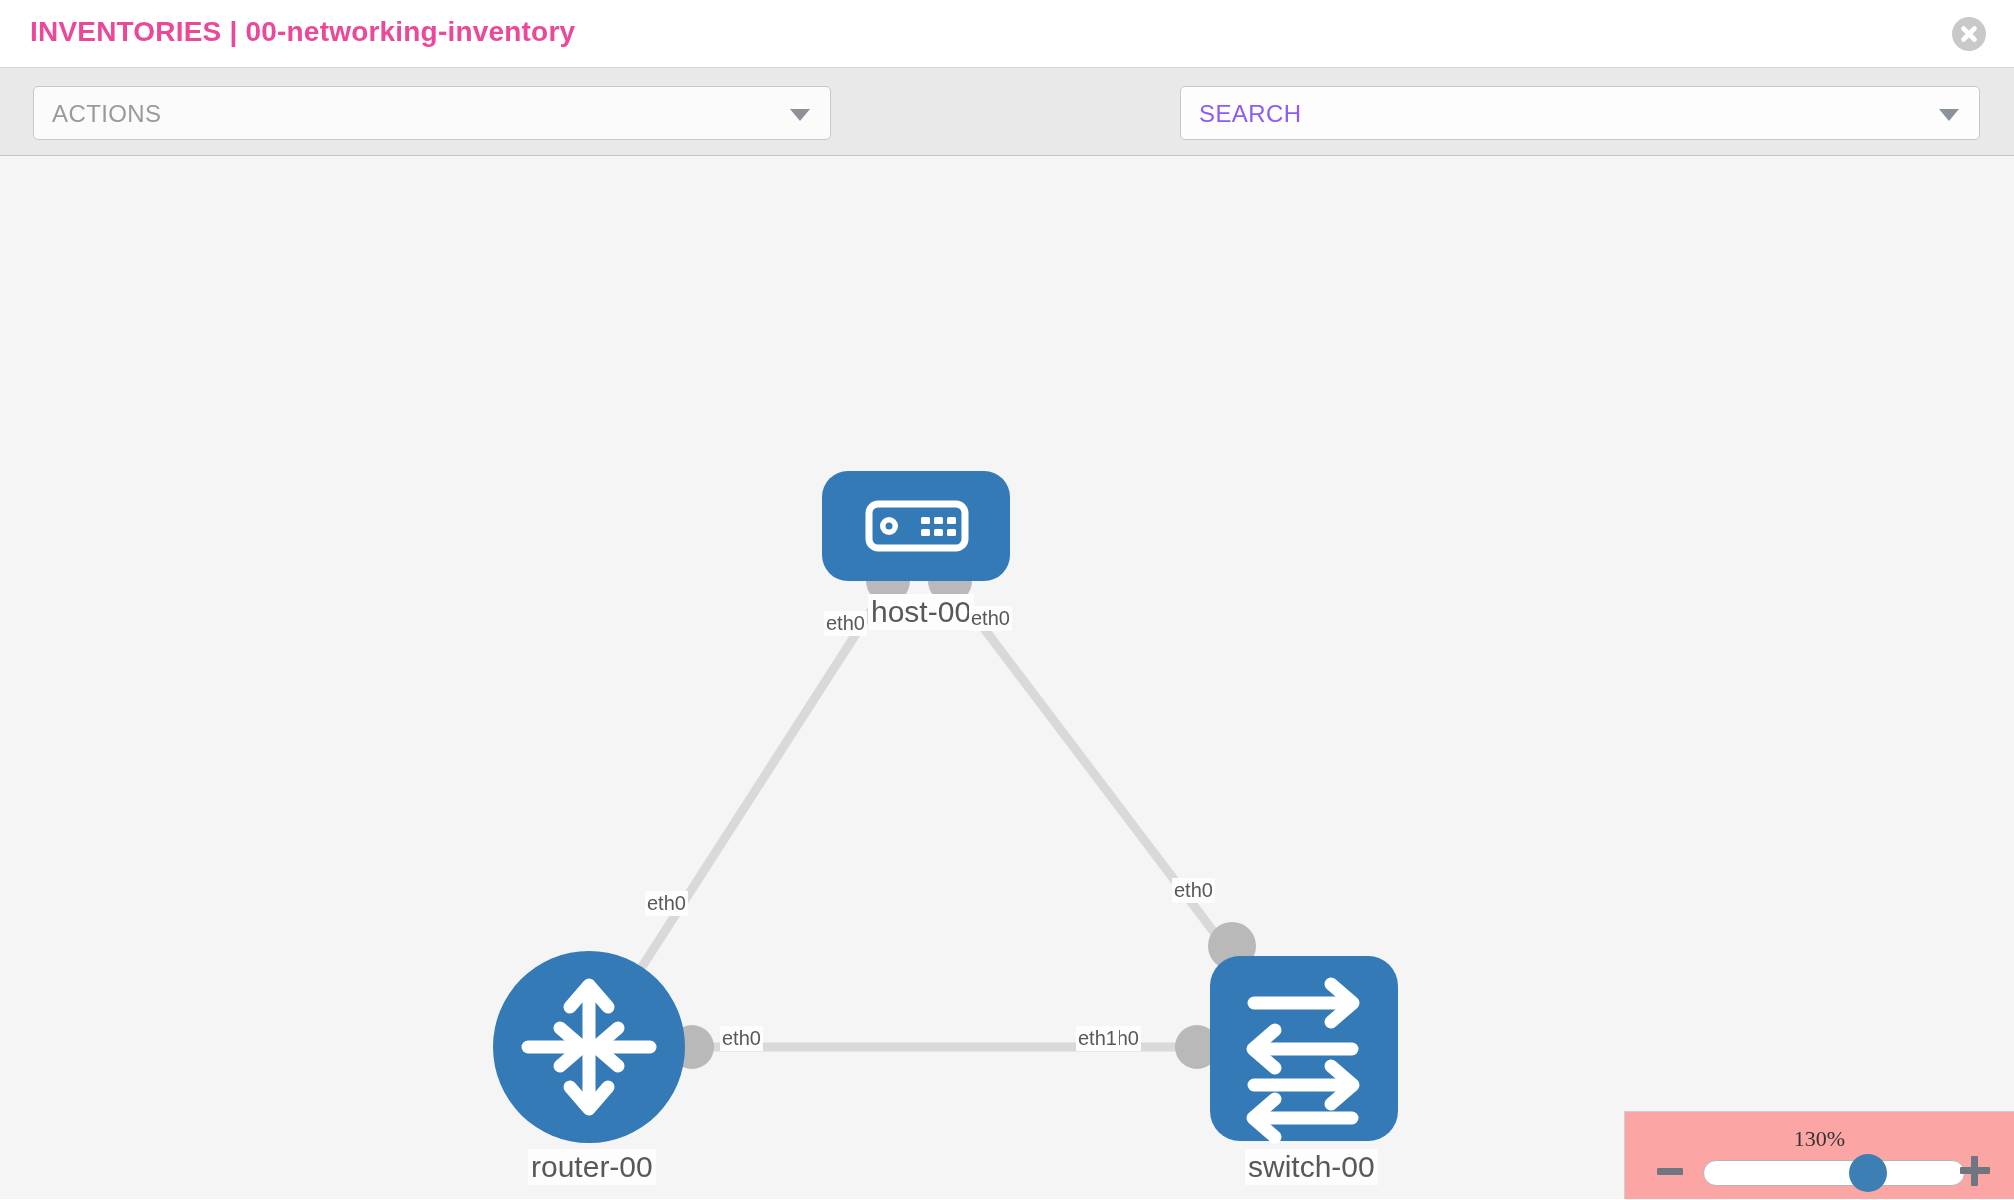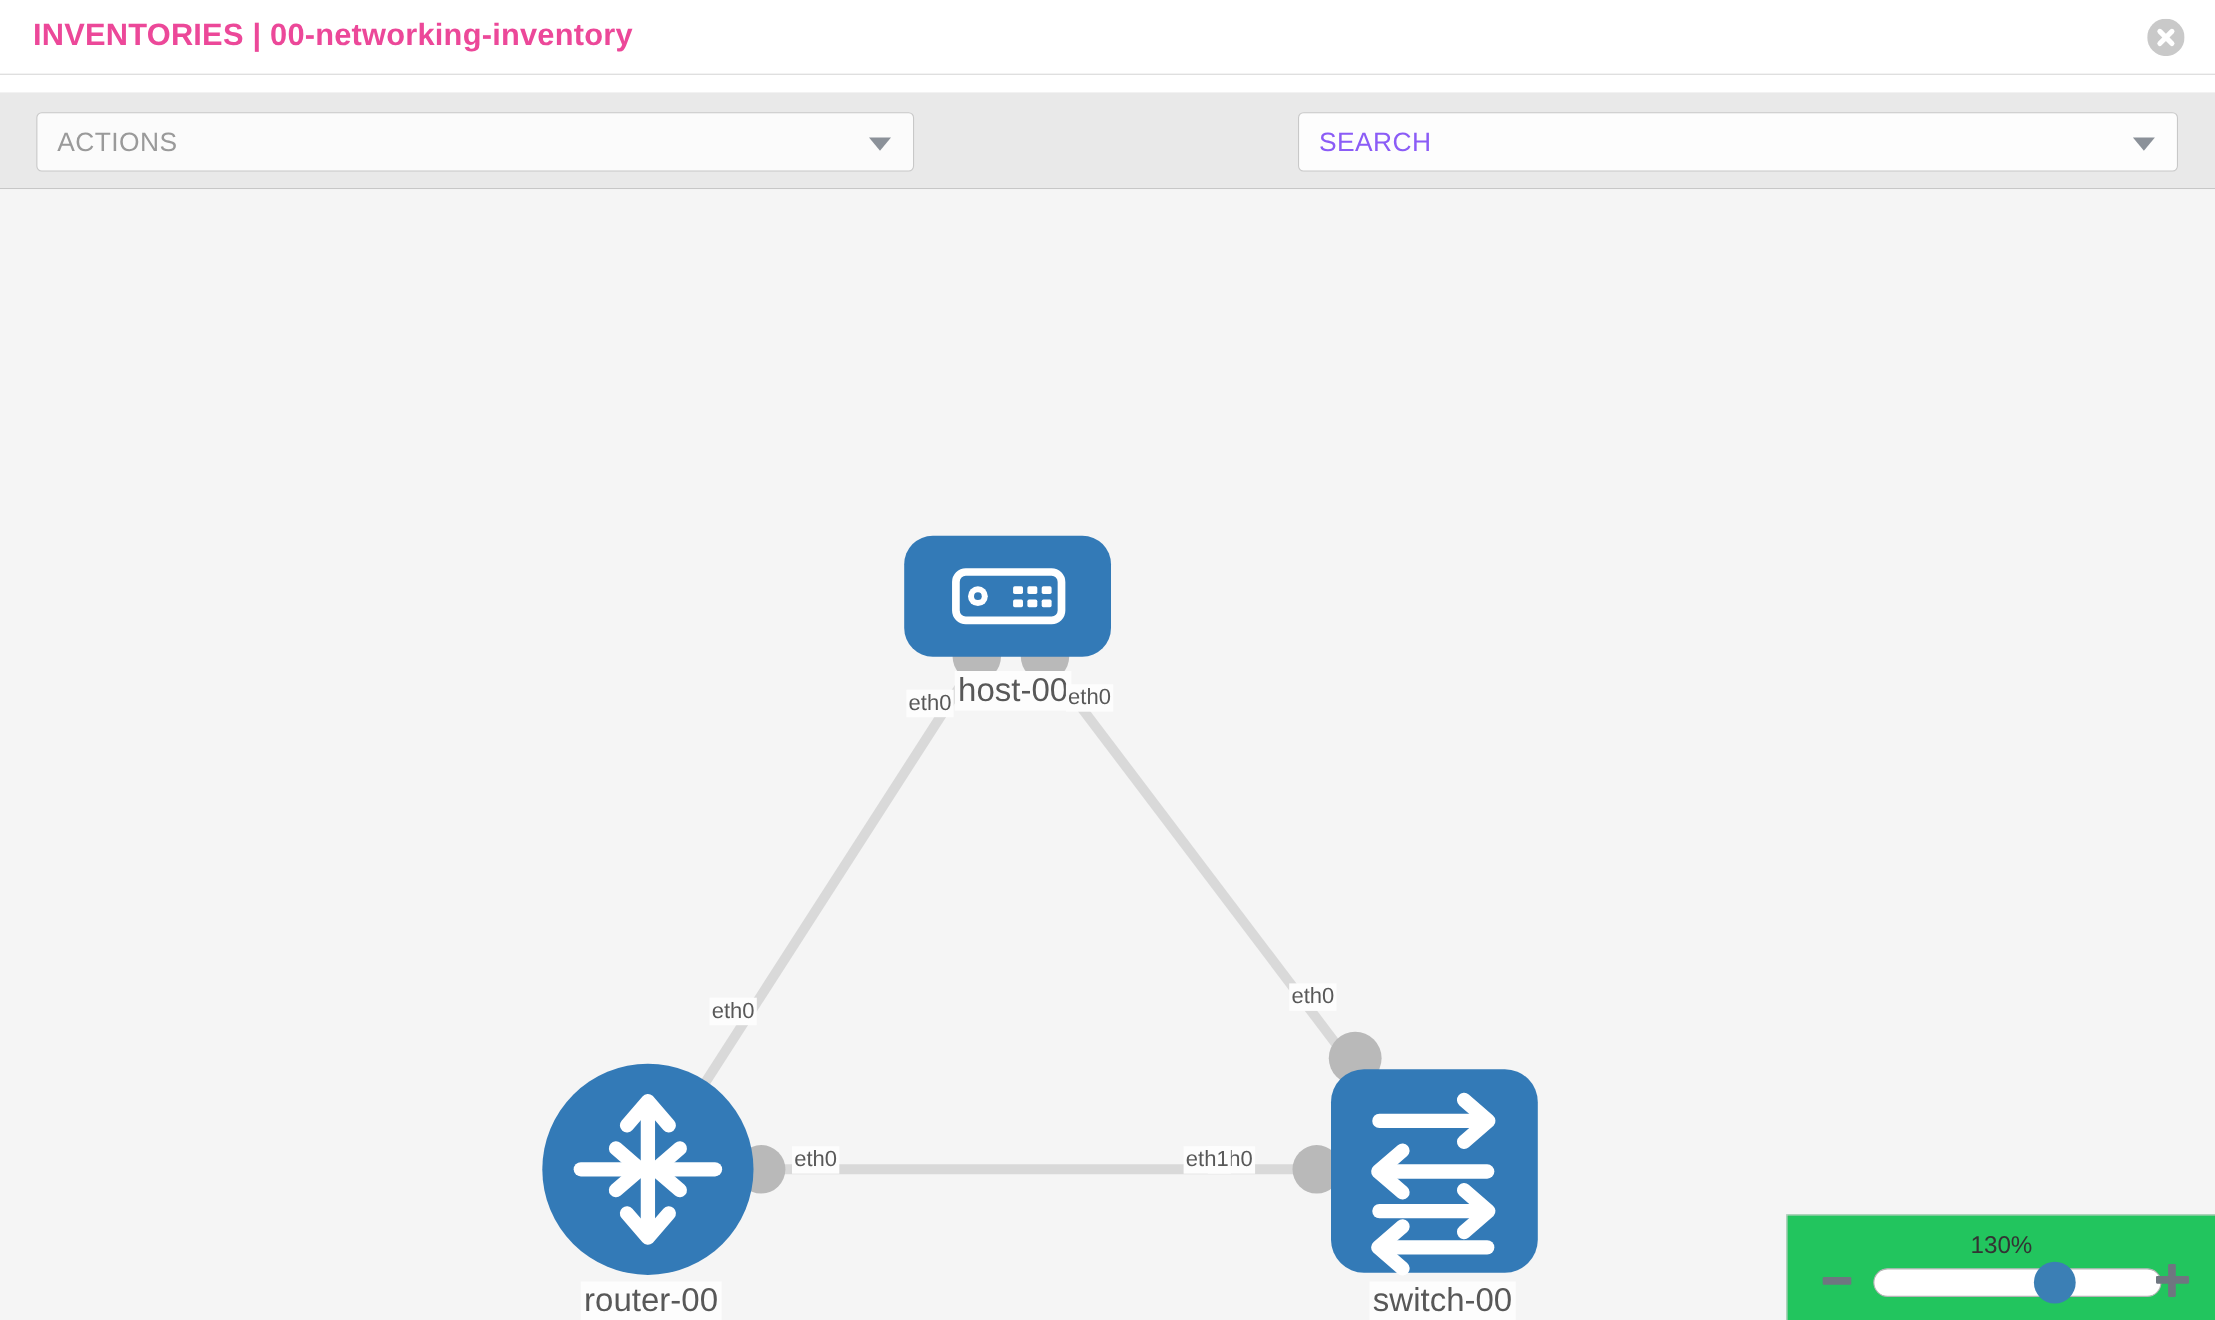--- a/index.html
+++ b/index.html
@@ -42,21 +42,20 @@
     cursor: pointer;
   }
 
   
   .toolbar {
     position: relative;
     height: 88px;
     background: #e9e9e9;
     border-bottom: 1px solid #c4c4c4;
     box-sizing: border-box;
-    margin-top: 16px;
   }
   .actions-select {
     position: absolute;
     left: 33px;
     top: 18px;
     width: 798px;
     height: 54px;
     background: #fbfbfb;
     border: 1px solid #c8c8c8;
     border-radius: 5px;
@@ -142,25 +141,26 @@
     padding: 0 3px;
     white-space: nowrap;
   }
 
   
   .zoom-panel {
     position: absolute;
     right: 0;
     bottom: 0;
     width: 390px;
-    height: 111px;
-    background: #22c55e;
+    height: 88px;
+    background: #fca5a5;
     border-top: 1px solid #cfcfcf;
     border-left: 1px solid #cfcfcf;
     box-sizing: border-box;
+    font-family: Liberation Serif, serif;
   }
   .zoom-value {
     position: absolute;
     top: 14px;
     width: 100%;
     text-align: center;
     font-size: 22px;
     color: #333333;
   }
   .zoom-minus {

